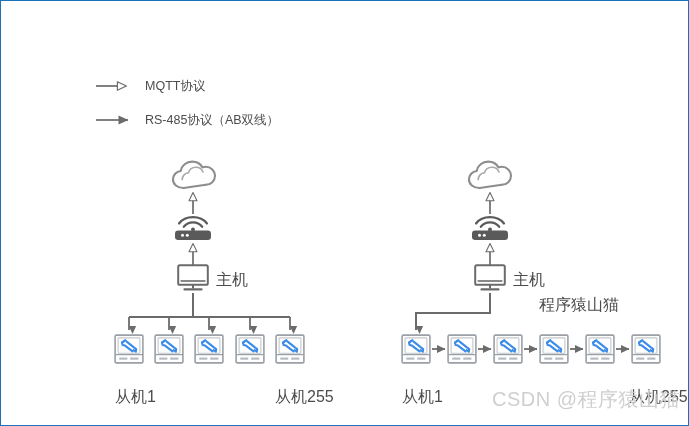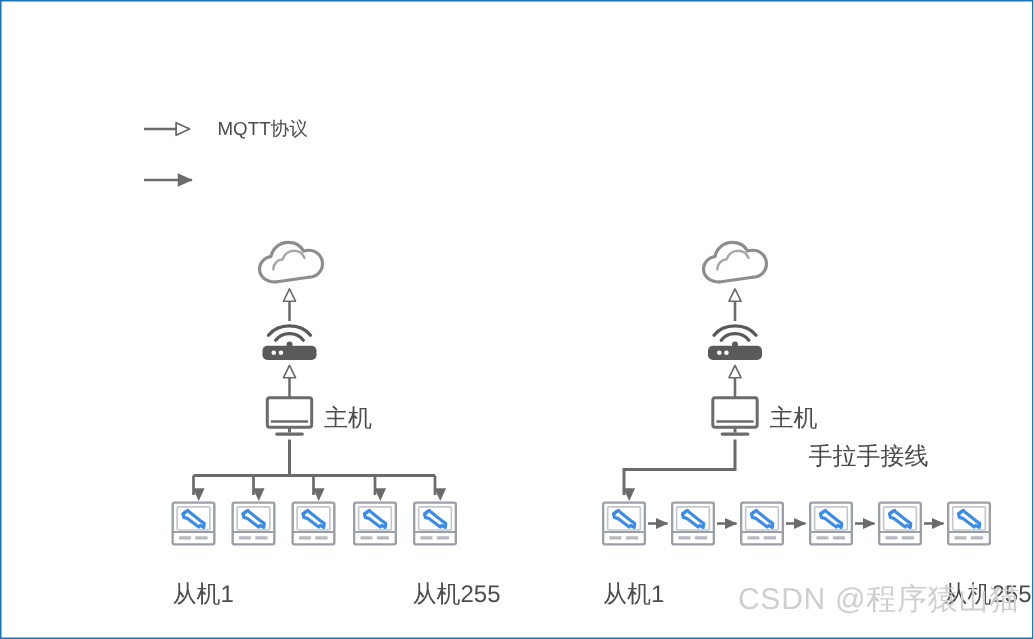--- a/index.html
+++ b/index.html
@@ -170,24 +170,25 @@
 
       <line x1="431" y1="348" x2="444" y2="348" stroke="#6b6b6b" stroke-width="1.8" marker-end="url(#ah-solid-right)"></line>
       <line x1="477" y1="348" x2="490" y2="348" stroke="#6b6b6b" stroke-width="1.8" marker-end="url(#ah-solid-right)"></line>
       <line x1="523" y1="348" x2="536" y2="348" stroke="#6b6b6b" stroke-width="1.8" marker-end="url(#ah-solid-right)"></line>
       <line x1="569" y1="348" x2="582" y2="348" stroke="#6b6b6b" stroke-width="1.8" marker-end="url(#ah-solid-right)"></line>
       <line x1="615" y1="348" x2="628" y2="348" stroke="#6b6b6b" stroke-width="1.8" marker-end="url(#ah-solid-right)"></line>
     </g>
   </svg>
 
   <div class="lbl legend-label" style="left:144px; top:79px;">MQTT协议</div>
+  <div class="lbl legend-label" style="left:144px; top:113px;">RS-485协议（AB双线）</div>
 
   <div class="lbl node-label" style="left:215px; top:271px;">主机</div>
   <div class="lbl node-label" style="left:114px; top:388px;">从机1</div>
   <div class="lbl node-label" style="left:274px; top:388px;">从机255</div>
 
   <div class="lbl node-label" style="left:512px; top:271px;">主机</div>
-  <div class="lbl node-label" style="left:538px; top:296px;">手拉手接线</div>
+  <div class="lbl node-label" style="left:538px; top:296px;">程序猿山猫</div>
   <div class="lbl node-label" style="left:401px; top:388px;">从机1</div>
   <div class="lbl node-label" style="left:628px; top:388px;">从机255</div>
 
   <div class="watermark">CSDN @程序猿山猫</div>
 </div>
 
 </body></html>

